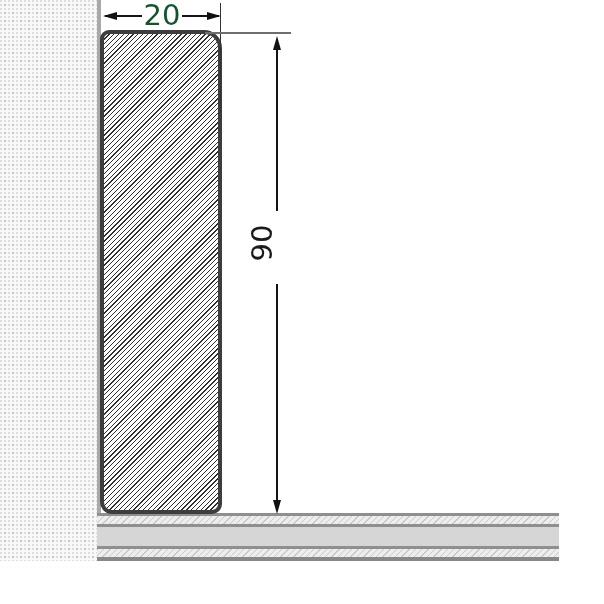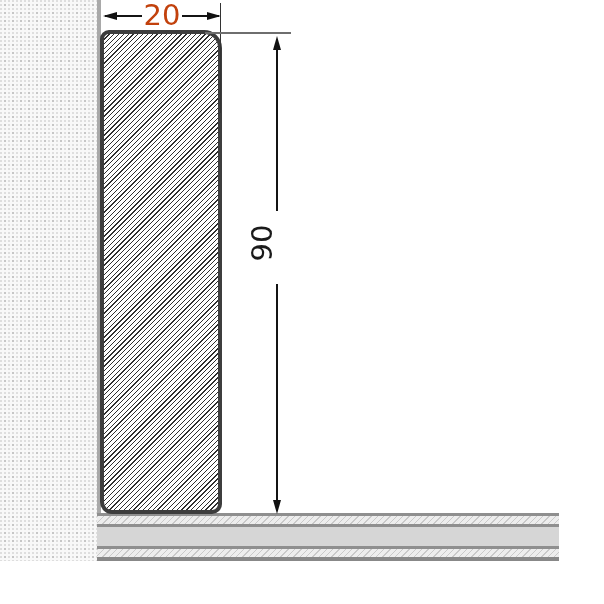--- a/index.html
+++ b/index.html
@@ -65,21 +65,21 @@
       135deg,
       #c9c9c9 0px, #c9c9c9 1px,
       rgba(0,0,0,0) 1px, rgba(0,0,0,0) 4.5px
     );
   }
   .floor .f-solid { flex: 1; background: #d6d6d6; }
   
   .dim-seg { position: absolute; background: #141414; }
   .dim-label {
     position: absolute;
-    color: #c2410c;
+    color: #14532d;
     font-size: 29px;
     line-height: 30px;
     text-align: center;
     white-space: nowrap;
   }
   .ext-line { position: absolute; background: #6e6e6e; }
   .arrow { position: absolute; width: 0; height: 0; }
   .arrow-left  { border-top: 4px solid rgba(0,0,0,0); border-bottom: 4px solid rgba(0,0,0,0); border-right: 14px solid #111; }
   .arrow-right { border-top: 4px solid rgba(0,0,0,0); border-bottom: 4px solid rgba(0,0,0,0); border-left: 14px solid #111; }
   .arrow-up    { border-left: 4px solid rgba(0,0,0,0); border-right: 4px solid rgba(0,0,0,0); border-bottom: 14px solid #111; }

